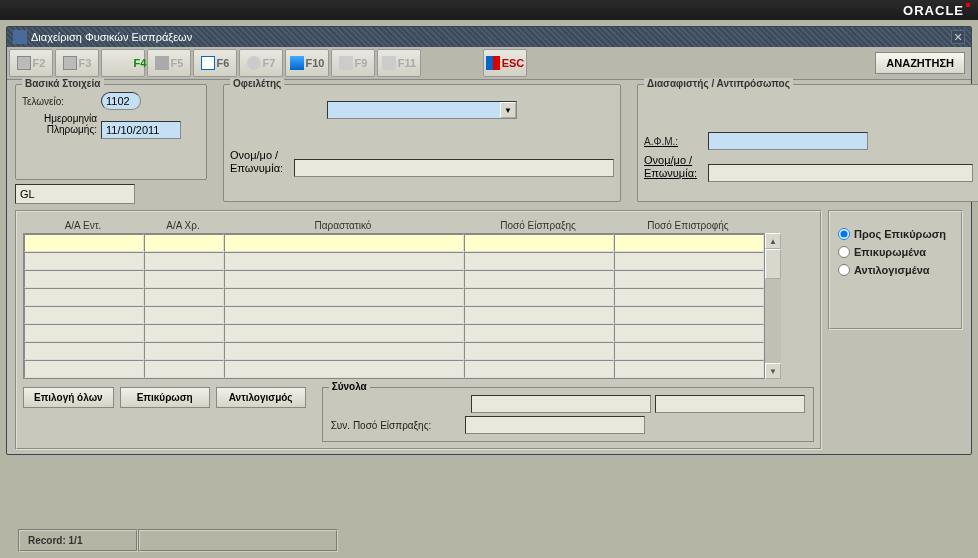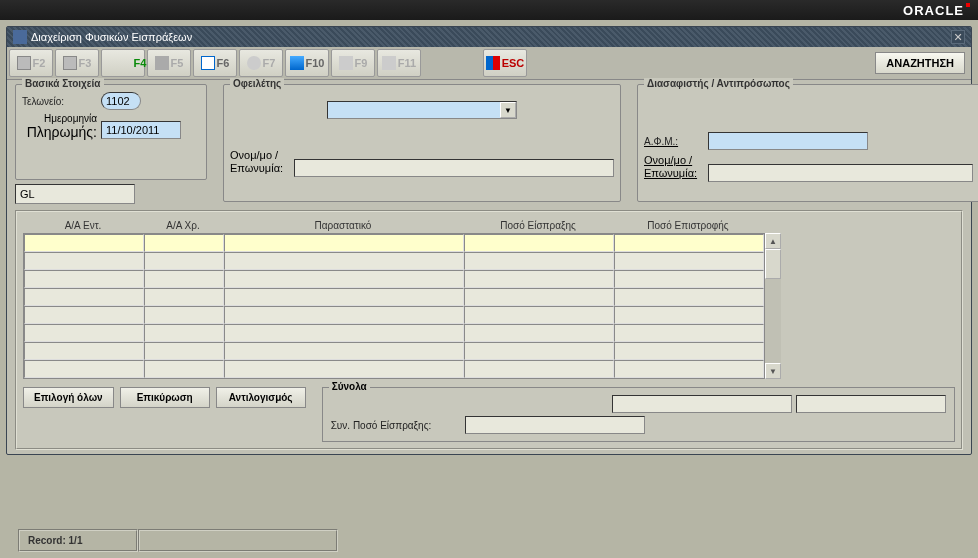--- a/index.html
+++ b/index.html
@@ -143,21 +143,21 @@
       <div>
         <div class="fieldset fs-basic">
           <div class="legend">Βασικά Στοιχεία</div>
           <div class="fld">
             <label>Τελωνείο:</label>
             <input class="inp" style="width: 40px; border-radius: 9px;" value="1102">
           </div>
           <div class="fld" style="align-items:flex-start">
             <div style="width:75px; text-align:right;">
               <div style="font-size:10px">Ημερομηνία</div>
-              <div style="font-size:14px">Πληρωμής:</div>
+              <div style="font-size:10px">Πληρωμής:</div>
             </div>
             <input class="inp" style="width: 80px; margin-top: 8px;" value="11/10/2011">
           </div>
         </div>
         <input class="gl-box" value="GL" style="">
       </div>
 
       <div class="fieldset fs-debtor">
         <div class="legend">Οφειλέτης</div>
         <div class="debtor-body">
@@ -284,20 +284,34 @@
               <input class="inp ro" style="width: 150px;">
             </div>
             <div class="fld">
               <label>Συν. Ποσό Είσπραξης:</label>
               <input class="inp ro" value="" style="">
             </div>
           </div>
         </div>
       </div>
 
+      <div class="filter-panel">
+        <div class="radio-row">
+          <input type="radio" name="flt" checked="" style="">
+          <span>Προς Επικύρωση</span>
+        </div>
+        <div class="radio-row">
+          <input type="radio" name="flt" style="">
+          <span>Επικυρωμένα</span>
+        </div>
+        <div class="radio-row">
+          <input type="radio" name="flt" style="">
+          <span>Αντιλογισμένα</span>
+        </div>
+      </div>
     </div>
   </div>
 </div>
 
 <div class="status">
   <div class="sbox rec">Record: 1/1</div>
   <div class="sbox end"></div>
 </div>
 
 </body></html>

